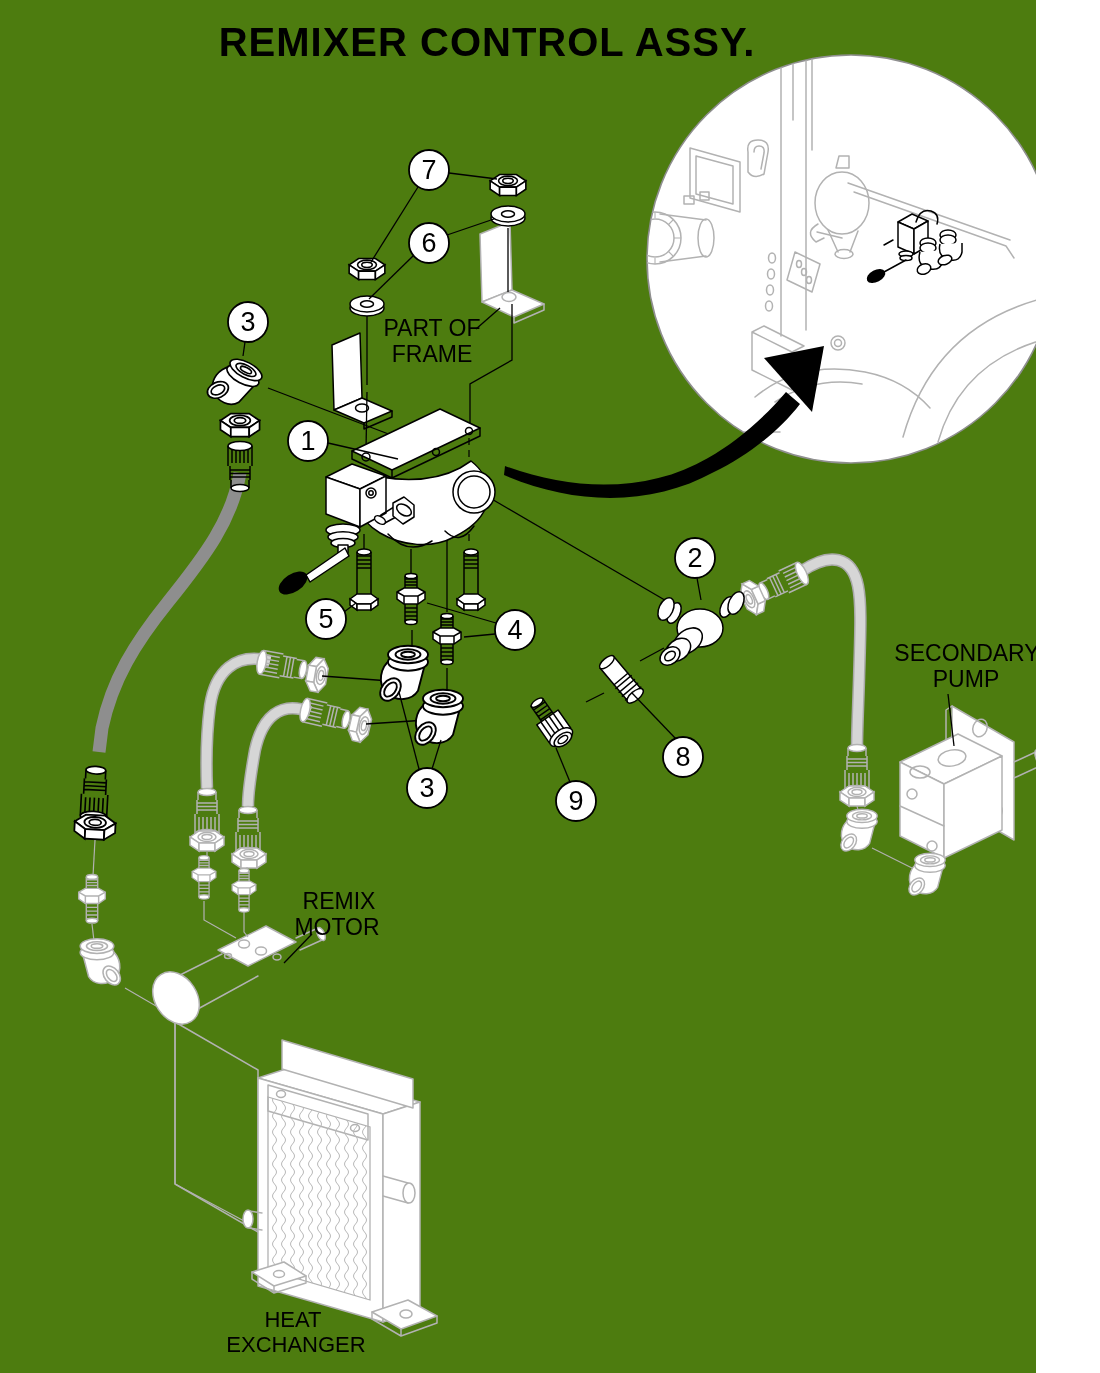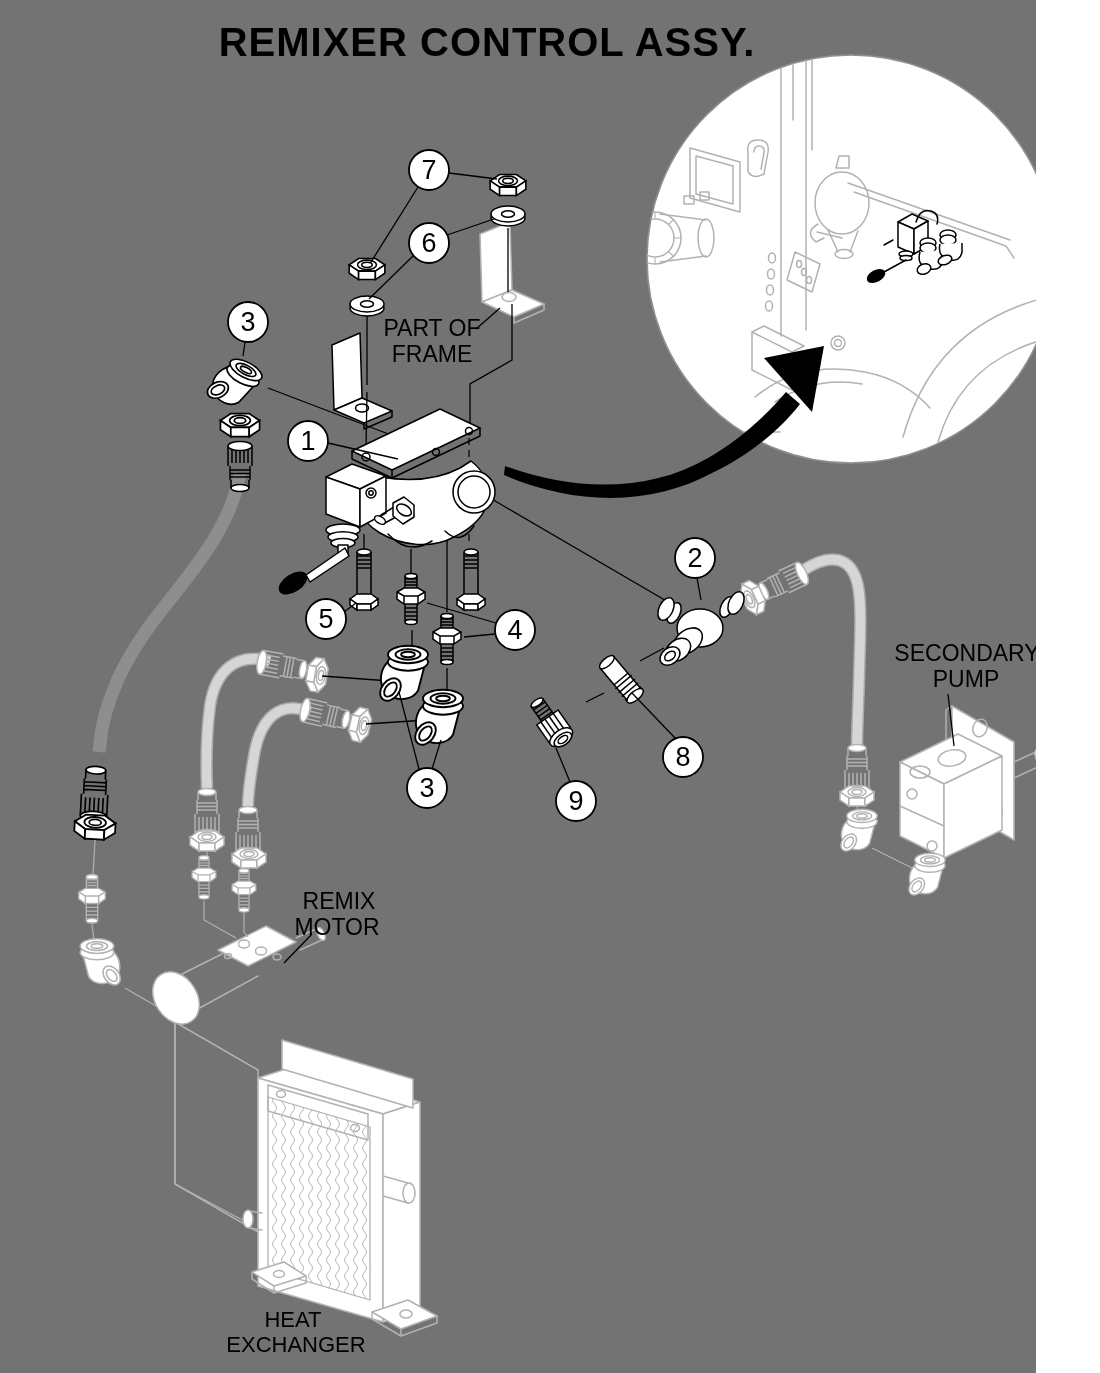--- a/index.html
+++ b/index.html
@@ -1,16 +1,16 @@
 <!DOCTYPE html>
 <html><head>
 <meta charset="utf-8">
 <style>
   html,body{margin:0;padding:0;background:#fff;}
-  .page{position:relative;width:1036px;height:1373px;background:#737373;overflow:hidden;}
+  .page{position:relative;width:1036px;height:1373px;background:#4d7c0f;overflow:hidden;}
   svg{display:block;}
   text{font-family:"Liberation Sans",sans-serif;fill:#000;}
   .title-text{font-size:40px;font-weight:bold;letter-spacing:1px;text-anchor:middle;}
   .lbl{font-size:23px;text-anchor:middle;}
   .lbl-sm{font-size:22px;text-anchor:middle;}
   .co{fill:#fff;stroke:#000;stroke-width:1.8;}
   .co-num{font-size:27px;text-anchor:middle;}
   .leader{stroke:#000;stroke-width:1.3;fill:none;}
   .gleader{stroke:#b2b2b2;stroke-width:1.2;fill:none;}
   .blk{color:#000;}

